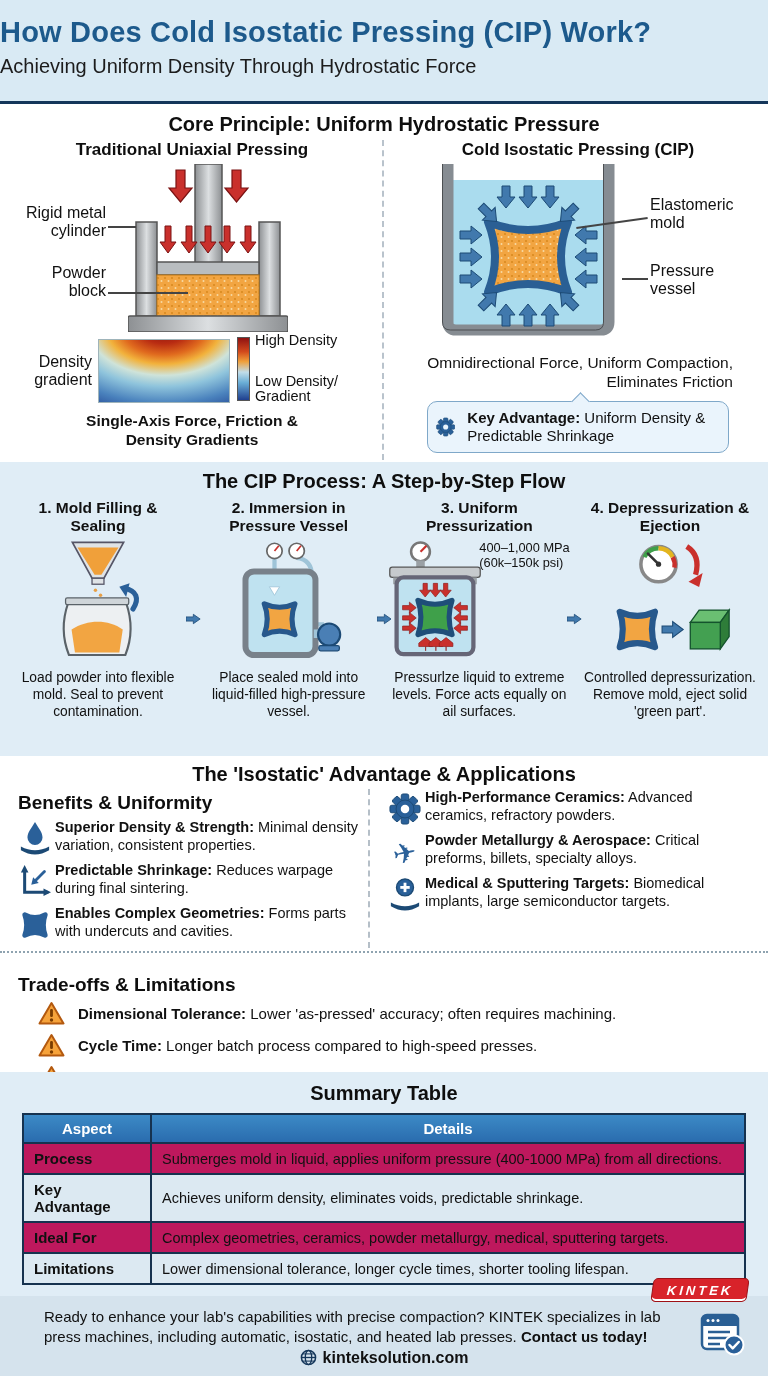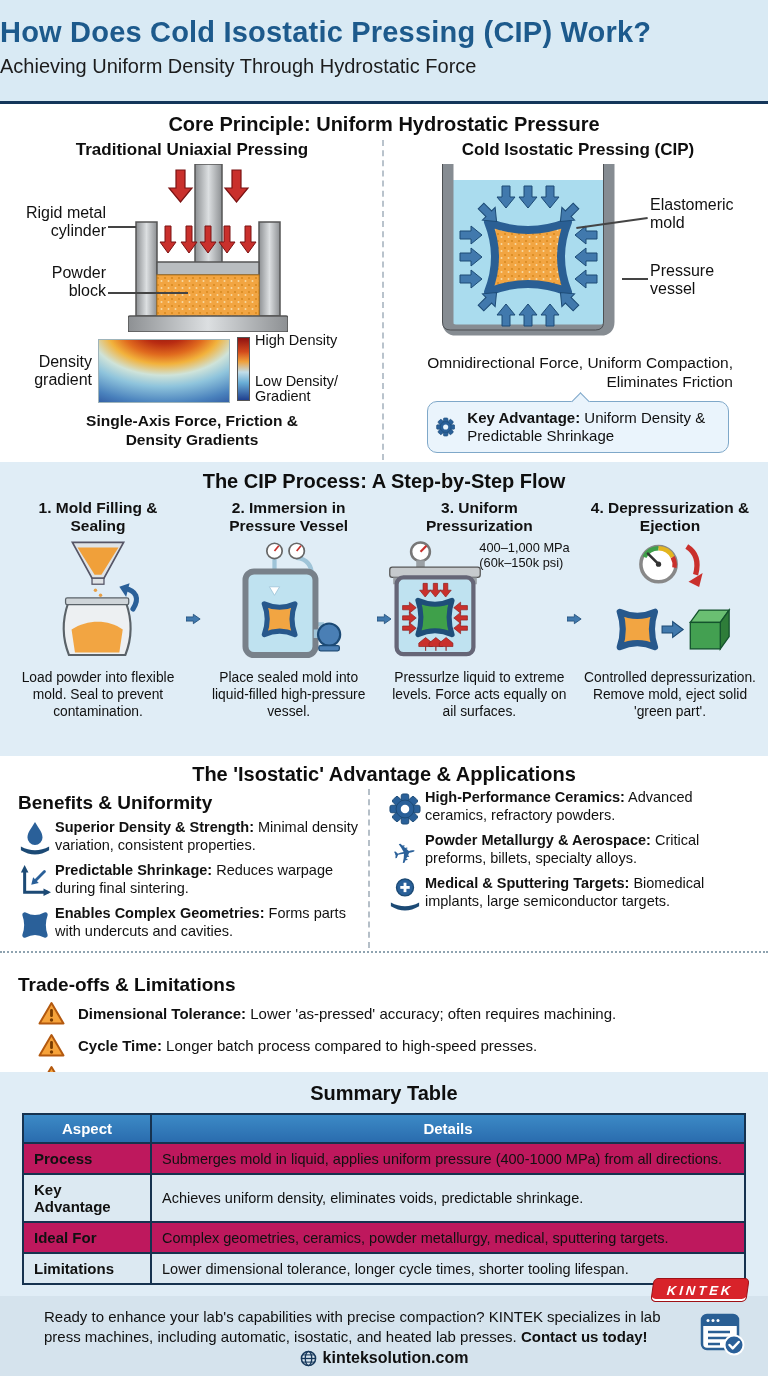--- a/index.html
+++ b/index.html
@@ -81,21 +81,21 @@
   table.sum th{background:linear-gradient(#3c8ac6,#2a6cae);color:#fff;font-size:15px;padding:5px 8px;border:2px solid #16324f}
   table.sum td{font-size:14.5px;padding:6px 10px;border:2px solid #16324f}
   table.sum td.aspect{font-weight:bold;width:128px;font-size:15px}
   table.sum tr.alt td{background:#dce9f2}
 
   
   .kintek{position:absolute;top:-18px;right:20px;width:96px;height:24px;background:#d8232a;border:1.5px solid #9e1116;border-radius:5px;transform:skewX(-8deg);display:flex;align-items:center;justify-content:center;box-shadow:inset 0 -3px 0 -1px #fff}
   .kintek span{color:#fff;font-weight:bold;font-style:italic;font-size:13px;letter-spacing:3px;transform:skewX(4deg)}
   .footer p{margin:11px 96px 3px 44px;font-size:15px;line-height:1.3;color:#101010}
   .doc-icon{position:absolute;right:22px;top:15px}
-  .site-row{display:flex;align-items:flex-end;justify-content:center;gap:6px}
+  .site-row{display:flex;align-items:flex-start;justify-content:center;gap:6px}
   .site{font-size:16px;font-weight:bold;color:#101010}
 </style>
 </head>
 <body>
 
 <div class="page">
 
   <div class="header">
     <div class="h1">How Does Cold Isostatic Pressing (CIP) Work?</div>
     <div class="h1sub">Achieving Uniform Density Through Hydrostatic Force</div>

